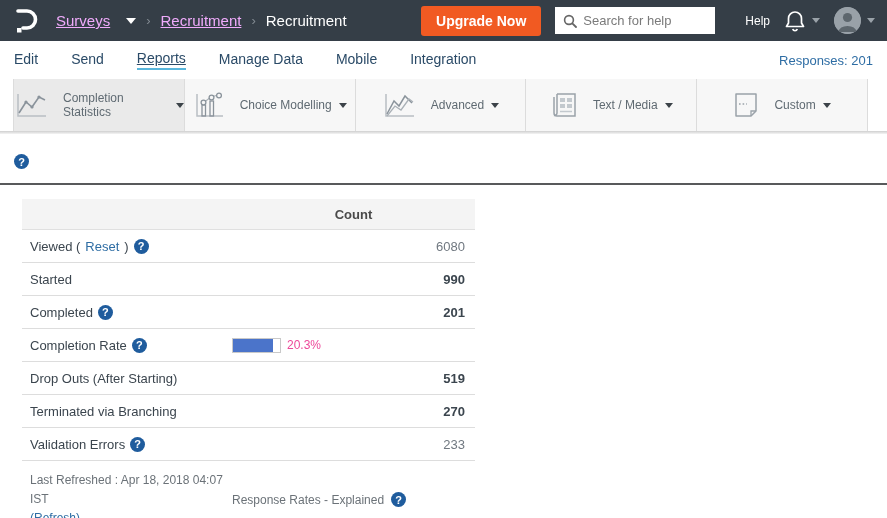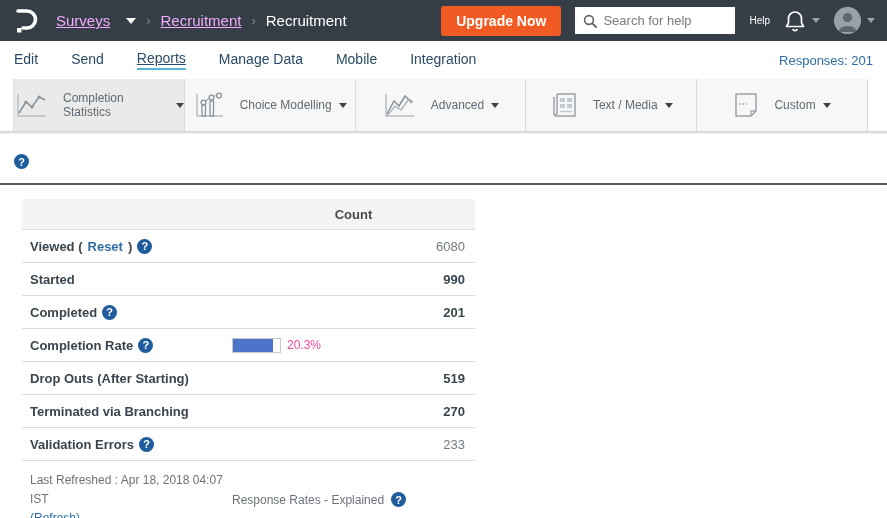--- a/index.html
+++ b/index.html
@@ -18,21 +18,21 @@
   .caret-g { display:inline-block; width:0; height:0; border-left:4px solid transparent;
              border-right:4px solid transparent; border-top:5px solid #9aa2a9; margin-left:6px; }
   .topbar-right { margin-left:auto; display:flex; align-items:center; gap:14px; }
   .upgrade-btn { background:#f15a22; color:#fff; font-size:14px; font-weight:bold;
                  border:none; border-radius:3px; padding:7px 15px; cursor:pointer; }
   .searchbox { background:#fff; border-radius:0; height:27px; width:160px;
                display:flex; align-items:center; padding:0 8px; gap:6px; }
   .searchbox input { border:none; outline:none; font-size:13px; width:118px; color:#333;
                      font-family:"Liberation Sans", sans-serif; }
   .searchbox input::placeholder { color:#7a7a7a; }
-  .help-label { color:#fff; font-size:10px; cursor:pointer; }
+  .help-label { color:#fff; font-size:12px; cursor:pointer;margin-left:16px; }
   .iconbtn { display:flex; align-items:center; cursor:pointer; }
   .avatar { width:27px; height:27px; border-radius:50%; background:#99a1a8; overflow:hidden; }
 
   
   .nav { height:38px; background:#fff; display:flex; align-items:center; padding:0 14px; }
   .nav-items { display:flex; gap:33px; align-items:center; }
   .nav-item { font-size:14px; color:#2a4a67; cursor:pointer; padding-bottom:2px; }
   .nav-item.active { text-decoration:underline; border-bottom:2px solid #58b6dc; }
   .responses { margin-left:auto; font-size:13px; color:#2e6da4; }
 
@@ -56,21 +56,21 @@
            cursor:pointer; flex:0 0 auto; }
   .qicon::after { content:"?"; }
   .top-rule { height:2px; background:#58595b; }
 
   .stats-table { width:453px; margin:14px 0 0 22px; font-size:13px; }
   .thead { display:flex; background:#f4f4f4; border-bottom:1px solid #e0e0e0; height:31px; align-items:center; }
   .thead .lblcol { width:210px; }
   .thead .valcol { flex:1; text-align:center; font-weight:bold; color:#4a4a4a; }
   .trow { display:flex; align-items:center; height:33px; border-bottom:1px solid #dddddd; }
   .lblcell { width:210px; padding-left:8px; display:flex; align-items:center; gap:5px;
-             font-weight:bold; color:#3b454e; white-space:nowrap; }
+             font-weight:normal; color:#3b454e; white-space:nowrap; }
   .valcell { flex:1; text-align:right; padding-right:10px; color:#3b454e; font-weight:bold; }
   .valcell.muted { color:#707880; font-weight:normal; }
   .tlink { color:#2e6da4; cursor:pointer; text-decoration:none; }
   .barcell { flex:1; display:flex; align-items:center; gap:6px; }
   .barbox { width:49px; height:15px; border:1px solid #c9c9c9; background:#fff; }
   .barfill { width:40px; height:13px; background:#4b74ca; }
   .barpct { font-size:12px; color:#ec4899; font-weight:normal; }
 
   .table-footer { display:flex; margin:10px 0 0 30px; font-size:12px; color:#6b7278; }
   .tf-left { width:202px; line-height:1.6; }

